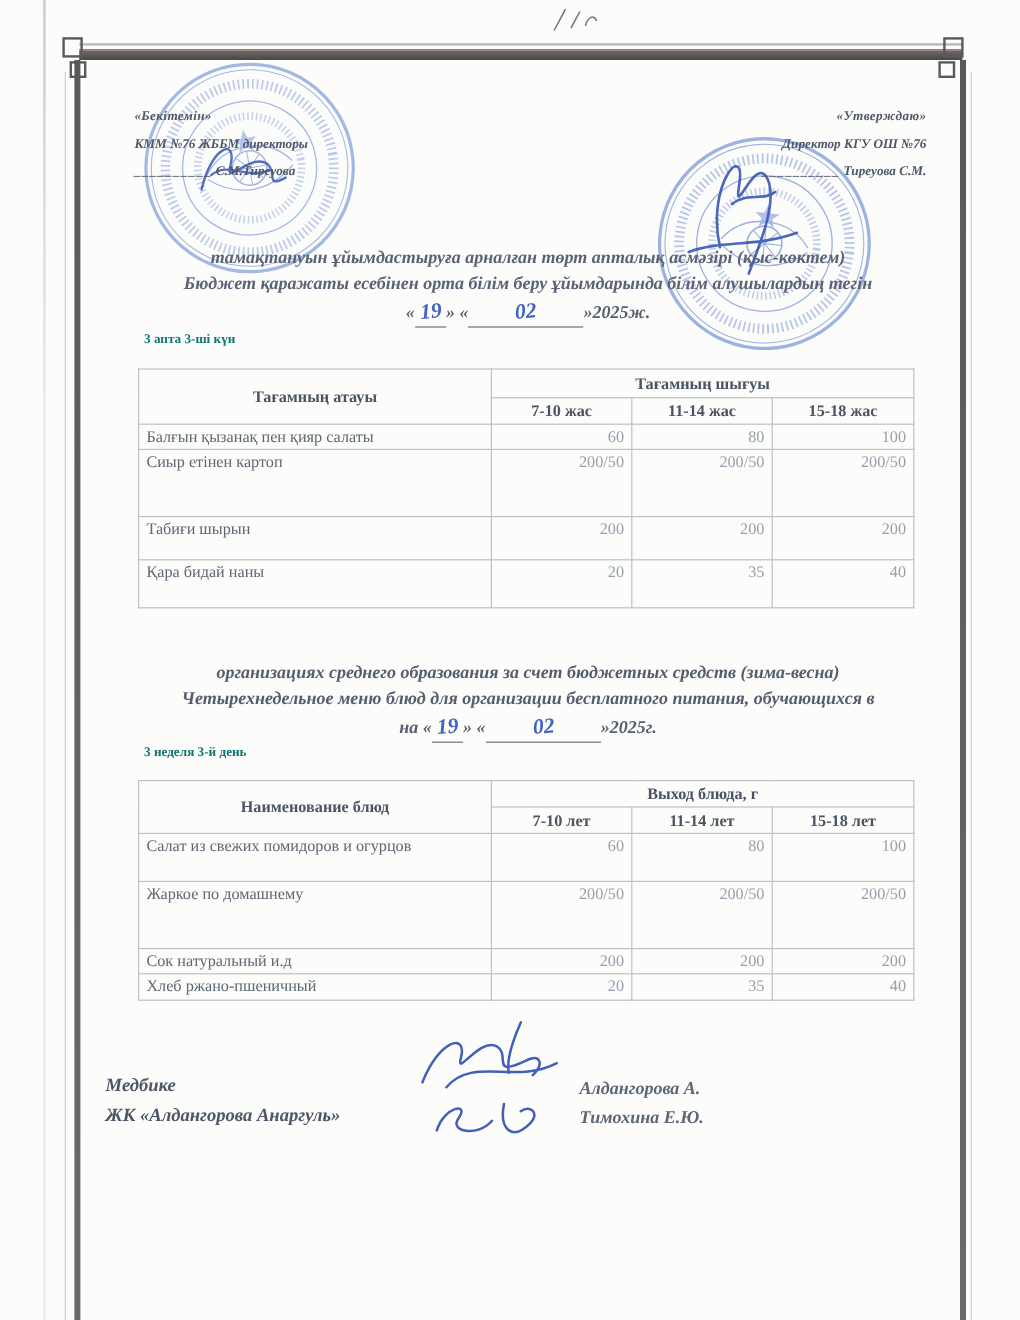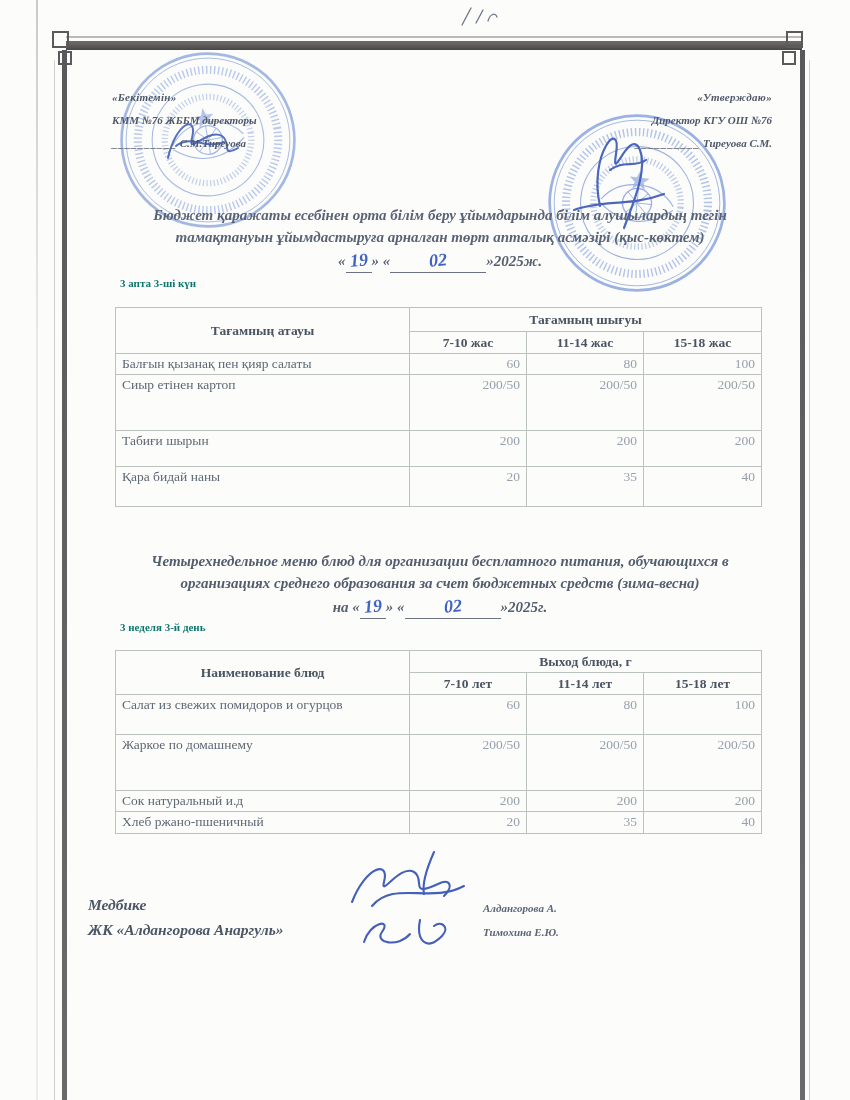--- a/index.html
+++ b/index.html
@@ -72,21 +72,21 @@
   .table-kk tr.r1{height:21px;}   .table-kk tr.r2{height:56px;}
   .table-kk tr.r3{height:36px;margin-left:33px;}   .table-kk tr.r4{height:40px;}
   .table-ru tr.hr1{height:22px;}  .table-ru tr.hr2{height:22px;}
   .table-ru tr.r1{height:40px;}   .table-ru tr.r2{height:56px;}
   .table-ru tr.r3{height:21px;}   .table-ru tr.r4{height:22px;}
 
   
   .footer-block{position:absolute;left:88px;top:892px;font-weight:bold;font-style:italic;
     font-size:15.5px;color:#4c5666;line-height:25px;}
   .footer-names{position:absolute;left:483px;top:896px;font-weight:bold;font-style:italic;
-    font-size:11px;color:#5b6678;line-height:24px;font-family:Liberation Serif, serif;}
+    font-size:15px;color:#5b6678;line-height:24px;font-family:Liberation Serif, serif;}
 </style>
 </head>
 <body>
 
 <div class="page">
 
   <div class="scan-edge"></div>
 
   <div class="frame-top-thin"></div>
   <div class="frame-top-bar"></div>
@@ -170,22 +170,22 @@
   <div class="approval approval-right">
     <div class="q">«Утверждаю»</div>
     <div>Директор КГУ ОШ №76</div>
     <div>
       <span class="blankline">__________</span>
       <span>Тиреуова С.М.</span>
     </div>
   </div>
 
   <div class="doc-title">
+    <div>тамақтануын ұйымдастыруға арналған төрт апталық асмәзірі (қыс-көктем)</div>
     <div>Бюджет қаражаты есебінен орта білім беру ұйымдарында білім алушылардың тегін</div>
-    <div>тамақтануын ұйымдастыруға арналған төрт апталық асмәзірі (қыс-көктем)</div>
     <div class="date-line">
       <span>«</span><span class="dayline"><span class="hand">19</span></span><span>» «</span><span class="monthline"><span class="hand">02</span></span><span>»2025ж.</span>
     </div>
   </div>
 
   <div class="section-label section-kk">3 апта 3-ші күн</div>
 
   <table class="menu-table table-kk">
     <colgroup>
         <col style="width:294px">
@@ -224,22 +224,22 @@
     <tr class="r4">
       <td class="name">Қара бидай наны</td>
       <td class="val">20</td>
       <td class="val">35</td>
       <td class="val">40</td>
     </tr>
   </tbody>
     </table>
 
   <div class="doc-title doc-title-ru">
+    <div>организациях среднего образования за счет бюджетных средств (зима-весна)</div>
     <div>Четырехнедельное меню блюд для организации бесплатного питания, обучающихся в</div>
-    <div>организациях среднего образования за счет бюджетных средств (зима-весна)</div>
     <div class="date-line">
       <span>на «</span><span class="dayline"><span class="hand">19</span></span><span>» «</span><span class="monthline"><span class="hand">02</span></span><span>»2025г.</span>
     </div>
   </div>
 
   <div class="section-label section-ru">3 неделя 3-й день</div>
 
   <table class="menu-table table-ru">
     <colgroup>
         <col style="width:294px">

